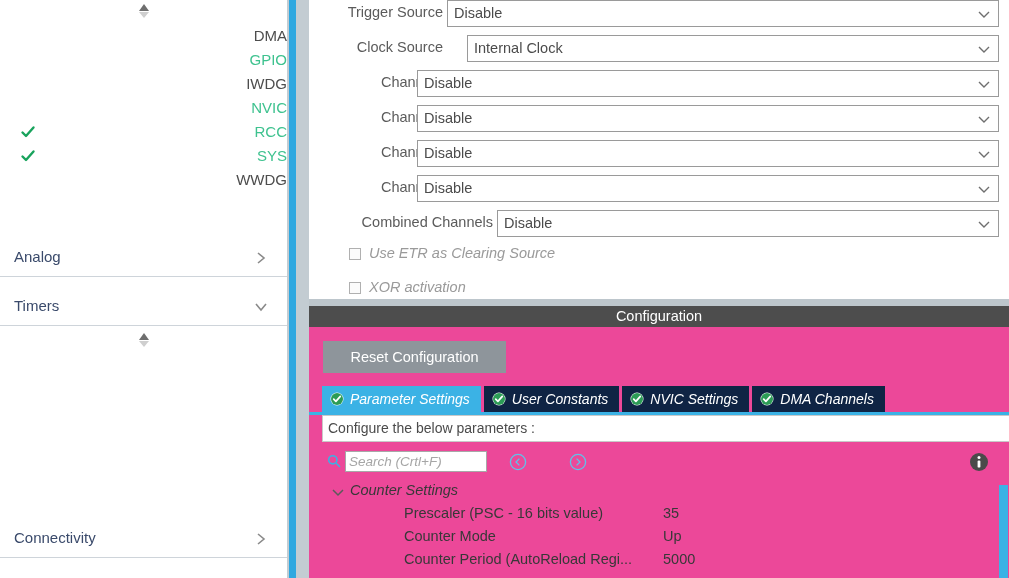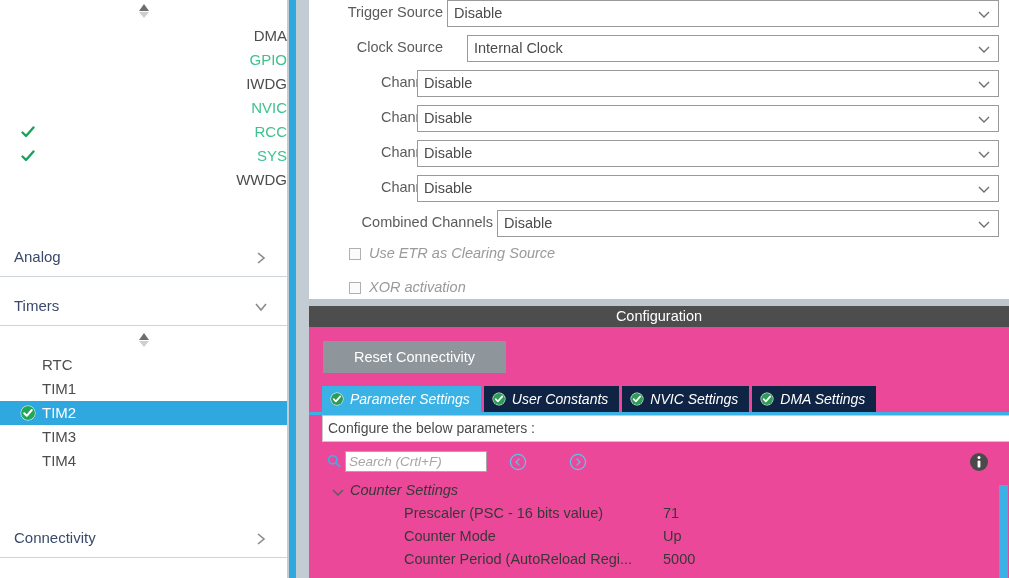--- a/index.html
+++ b/index.html
@@ -404,33 +404,20 @@
       </span>
     </div>
 
     <div class="peripheral-list" id="timer-list" style="top:328px;height:185px;">
       <div class="scroll-thumb" style="top:3px;">
         <svg width="20" height="18" viewBox="0 0 20 18">
           <polygon points="10,2 15,9 5,9" fill="#6e6e6e"></polygon>
           <polygon points="10,16 15,10 5,10" fill="#cfcfcf"></polygon>
         </svg>
       </div>
-      <div id="timer-items" style="position:absolute;top:25px;left:0;width:287px;">
-          <div class="plist-item"><span>RTC</span></div>
-          <div class="plist-item"><span>TIM1</span></div>
-          <div class="plist-item selected"><span class="tick">
-              <svg width="16" height="16" viewBox="0 0 16 16">
-                <circle cx="8" cy="8" r="7.5" fill="#ffffff"></circle>
-                <circle cx="8" cy="8" r="7" fill="#1fa85a"></circle>
-                <polyline points="4.2,8.2 6.8,10.8 11.8,5" fill="none" stroke="#ffffff" stroke-width="2" stroke-linecap="round" stroke-linejoin="round"></polyline>
-              </svg>
-            </span><span>TIM2</span></div>
-          <div class="plist-item"><span>TIM3</span></div>
-          <div class="plist-item"><span>TIM4</span></div>
-        </div>
     </div>
 
     <div class="section-header" style="top:520px;">
       <span class="sh-label">Connectivity</span>
       <span class="sh-chev">
         <svg width="16" height="16" viewBox="0 0 16 16" fill="none" stroke-width="1.6">
           <polyline points="5,3 11,8 5,13"></polyline>
         </svg>
       </span>
     </div>
@@ -528,21 +515,21 @@
           <span class="chk-label">XOR activation</span>
         </div>
       </div>
 
     <div id="grey-strip"></div>
 
     <div id="config-bar">
       <div class="cfg-title">Configuration</div>
     </div>
 
-    <div id="reset-btn">Reset Connectivity</div>
+    <div id="reset-btn">Reset Configuration</div>
 
     <div id="tabs">
         <div class="tab active">
           <span class="tab-ico">
             <svg width="14" height="14" viewBox="0 0 14 14">
               <circle cx="7" cy="7" r="6.5" fill="#ffffff"></circle>
               <circle cx="7" cy="7" r="6" fill="#2c9c56"></circle>
               <polyline points="3.7,7.2 5.9,9.4 10.3,4.4" fill="none" stroke="#ffffff" stroke-width="1.7" stroke-linecap="round" stroke-linejoin="round"></polyline>
             </svg>
           </span>
@@ -569,21 +556,21 @@
           <span class="tab-label">NVIC Settings</span>
         </div>
         <div class="tab">
           <span class="tab-ico">
             <svg width="14" height="14" viewBox="0 0 14 14">
               <circle cx="7" cy="7" r="6.5" fill="#ffffff"></circle>
               <circle cx="7" cy="7" r="6" fill="#2c9c56"></circle>
               <polyline points="3.7,7.2 5.9,9.4 10.3,4.4" fill="none" stroke="#ffffff" stroke-width="1.7" stroke-linecap="round" stroke-linejoin="round"></polyline>
             </svg>
           </span>
-          <span class="tab-label">DMA Settings</span>
+          <span class="tab-label">DMA Channels</span>
         </div>
       </div>
     <div id="tabs-underline"></div>
 
     <div id="configure-strip">
       <span class="cs-text">Configure the below parameters :</span>
     </div>
 
     <div id="search-row">
       <span id="search-icon">
@@ -618,21 +605,21 @@
         <div class="group-row">
           <span class="g-chev">
             <svg width="14" height="10" viewBox="0 0 14 10" fill="none" stroke-width="1.5">
               <polyline points="2,3 7,8 12,3"></polyline>
             </svg>
           </span>
           <span class="g-label">Counter Settings</span>
         </div>
         <div class="param-row">
           <span class="p-name">Prescaler (PSC - 16 bits value)</span>
-          <span class="p-value">71</span>
+          <span class="p-value">35</span>
         </div>
         <div class="param-row">
           <span class="p-name">Counter Mode</span>
           <span class="p-value">Up</span>
         </div>
         <div class="param-row">
           <span class="p-name">Counter Period (AutoReload Regi...</span>
           <span class="p-value">5000</span>
         </div>
       </div>

